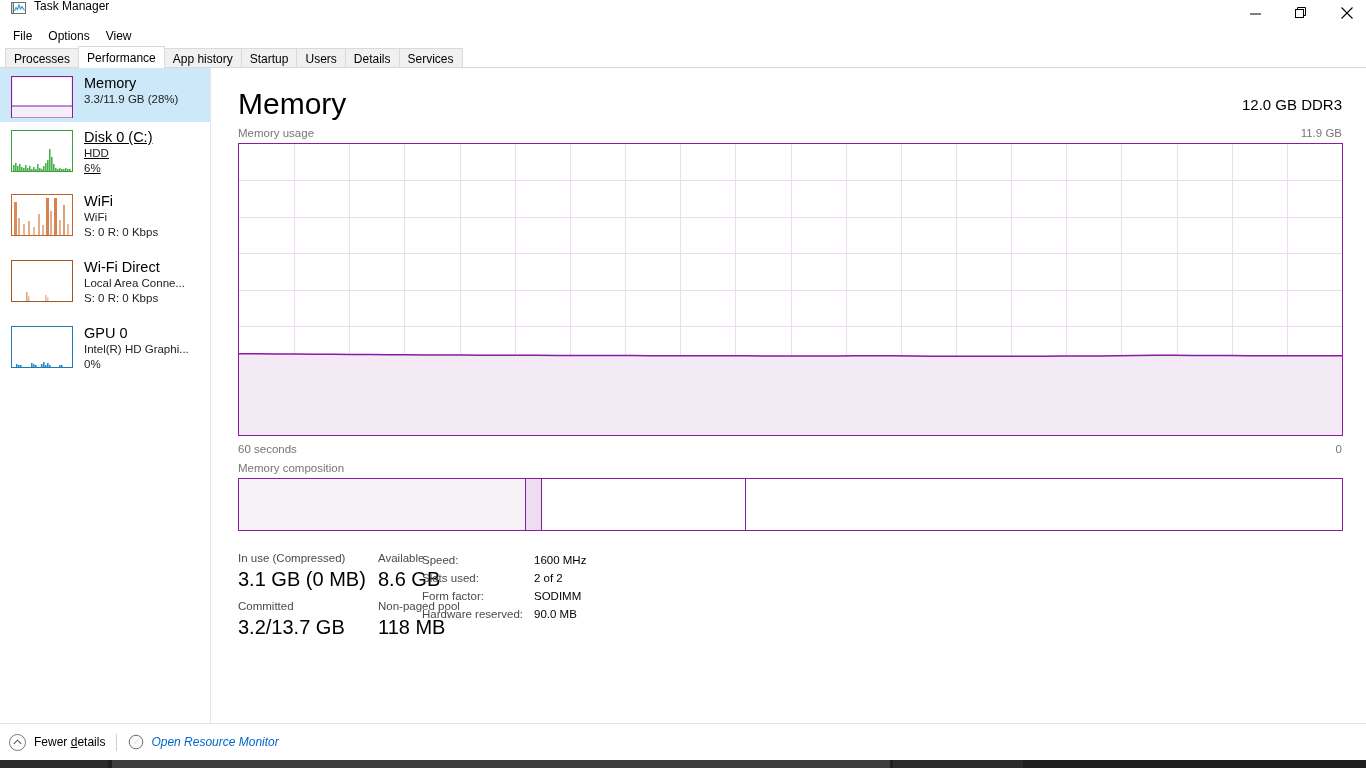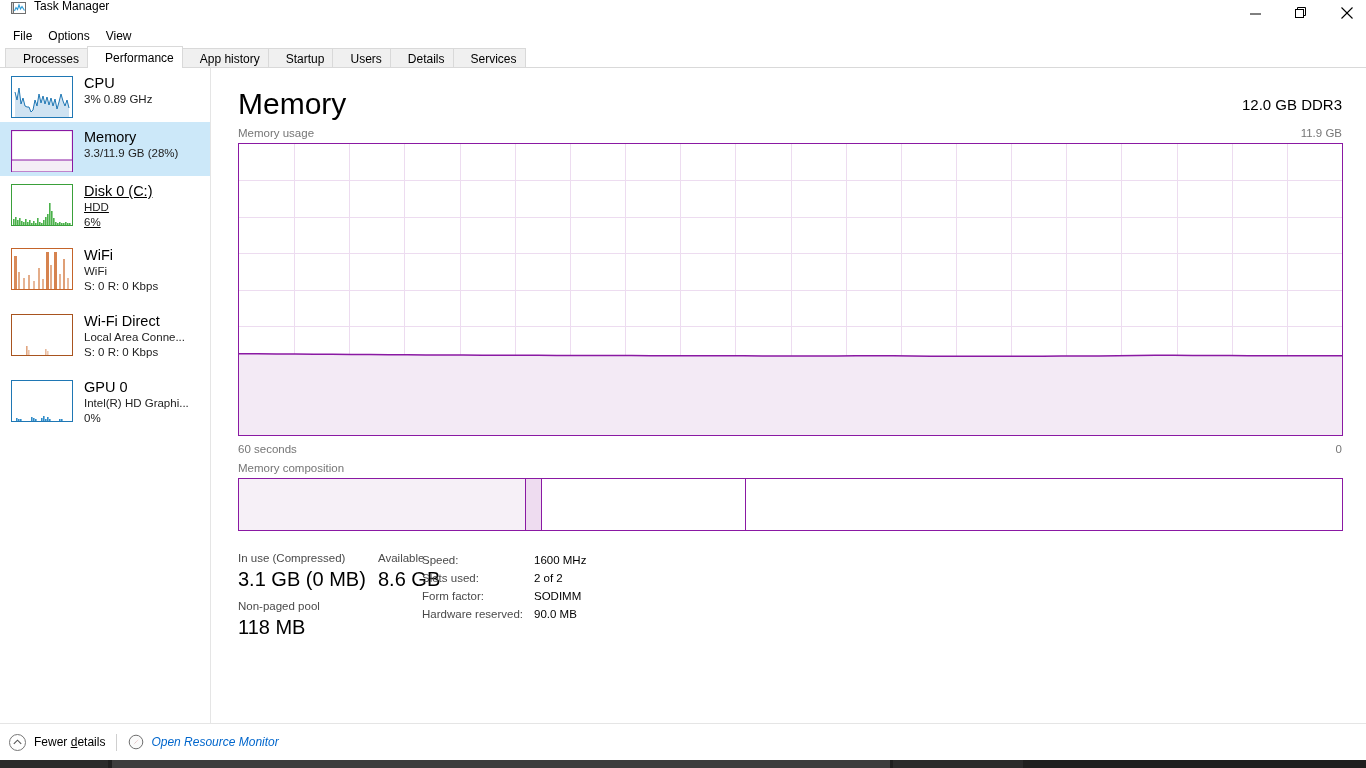--- a/index.html
+++ b/index.html
@@ -54,21 +54,21 @@
   }
   .tabstrip::after {
     content: ""; position: absolute; left: 0; bottom: 0; width: 1366px;
     height: 1px; background: #d9d9d9;
   }
   .tabs-inner {
     position: absolute; left: 5px; bottom: 0; display: flex; align-items: flex-end;
   }
   .tab {
     font-size: 12px; color: #000000;
-    padding: 3px 8px 3px 17px;
+    padding: 3px 8px 3px 8px;
     background: #f0f0f0;
     border: 1px solid #d9d9d9;
     border-bottom: none;
     margin-right: -1px;
     line-height: 14px;
     position: relative;
     height: 20px;
   }
   .tab.active {
     background: #ffffff;
@@ -285,33 +285,20 @@
     <div class="tab">App history</div>
     <div class="tab">Startup</div>
     <div class="tab">Users</div>
     <div class="tab">Details</div>
     <div class="tab">Services</div>
   </div>
 </div>
 
 <div class="sidebar">
 
-  <div class="side-item">
-    <div class="side-thumb">
-      <svg viewBox="0 0 62 42" preserveAspectRatio="none">
-        <rect x="0.5" y="0.5" width="61" height="41" fill="#fff" stroke="#1f77b4" stroke-width="1"></rect>
-        <polygon fill="#cfe3f2" points="4,41 4,16 6,24 8,12 10,28 12,22 14,30 16,31 18,31 20,36 22,34 24,24 26,30 28,18 30,27 32,20 34,28 36,21 38,29 40,22 42,30 44,23 46,33 48,26 50,18 52,25 54,30 56,24 58,32 58,41"></polygon>
-        <polyline fill="none" stroke="#1f77b4" stroke-width="1" points="4,16 6,24 8,12 10,28 12,22 14,30 16,31 18,31 20,36 22,34 24,24 26,30 28,18 30,27 32,20 34,28 36,21 38,29 40,22 42,30 44,23 46,33 48,26 50,18 52,25 54,30 56,24 58,32"></polyline>
-      </svg>
-    </div>
-    <div class="side-text">
-      <div class="side-title">CPU</div>
-      <div class="side-sub">3%  0.89 GHz</div>
-    </div>
-  </div>
 
   <div class="side-item selected">
     <div class="side-thumb">
       <svg viewBox="0 0 62 42" preserveAspectRatio="none">
         <rect x="0.5" y="0.5" width="61" height="41" fill="#ffffff" stroke="#8a19a3" stroke-width="1.2"></rect>
         <rect x="1" y="30" width="60" height="11.5" fill="#f4eef6"></rect>
         <line x1="1" y1="30" x2="61" y2="30" stroke="#8a19a3" stroke-width="1.2"></line>
       </svg>
     </div>
     <div class="side-text">
@@ -496,20 +483,24 @@
     <div class="stat-grid">
       <div>
         <div class="stat-label">In use (Compressed)</div>
         <div class="stat-value">3.1 GB (0 MB)</div>
       </div>
       <div>
         <div class="stat-label">Available</div>
         <div class="stat-value">8.6 GB</div>
       </div>
       <div>
+        <div class="stat-label">Committed</div>
+        <div class="stat-value">3.2/13.7 GB</div>
+      </div>
+      <div>
         <div class="stat-label">Non-paged pool</div>
         <div class="stat-value">118 MB</div>
       </div>
     </div>
   </div>
 
   <div class="specs">
     <div class="spec-key">Speed:</div>
     <div class="spec-val">1600 MHz</div>
     <div class="spec-key">Slots used:</div>

